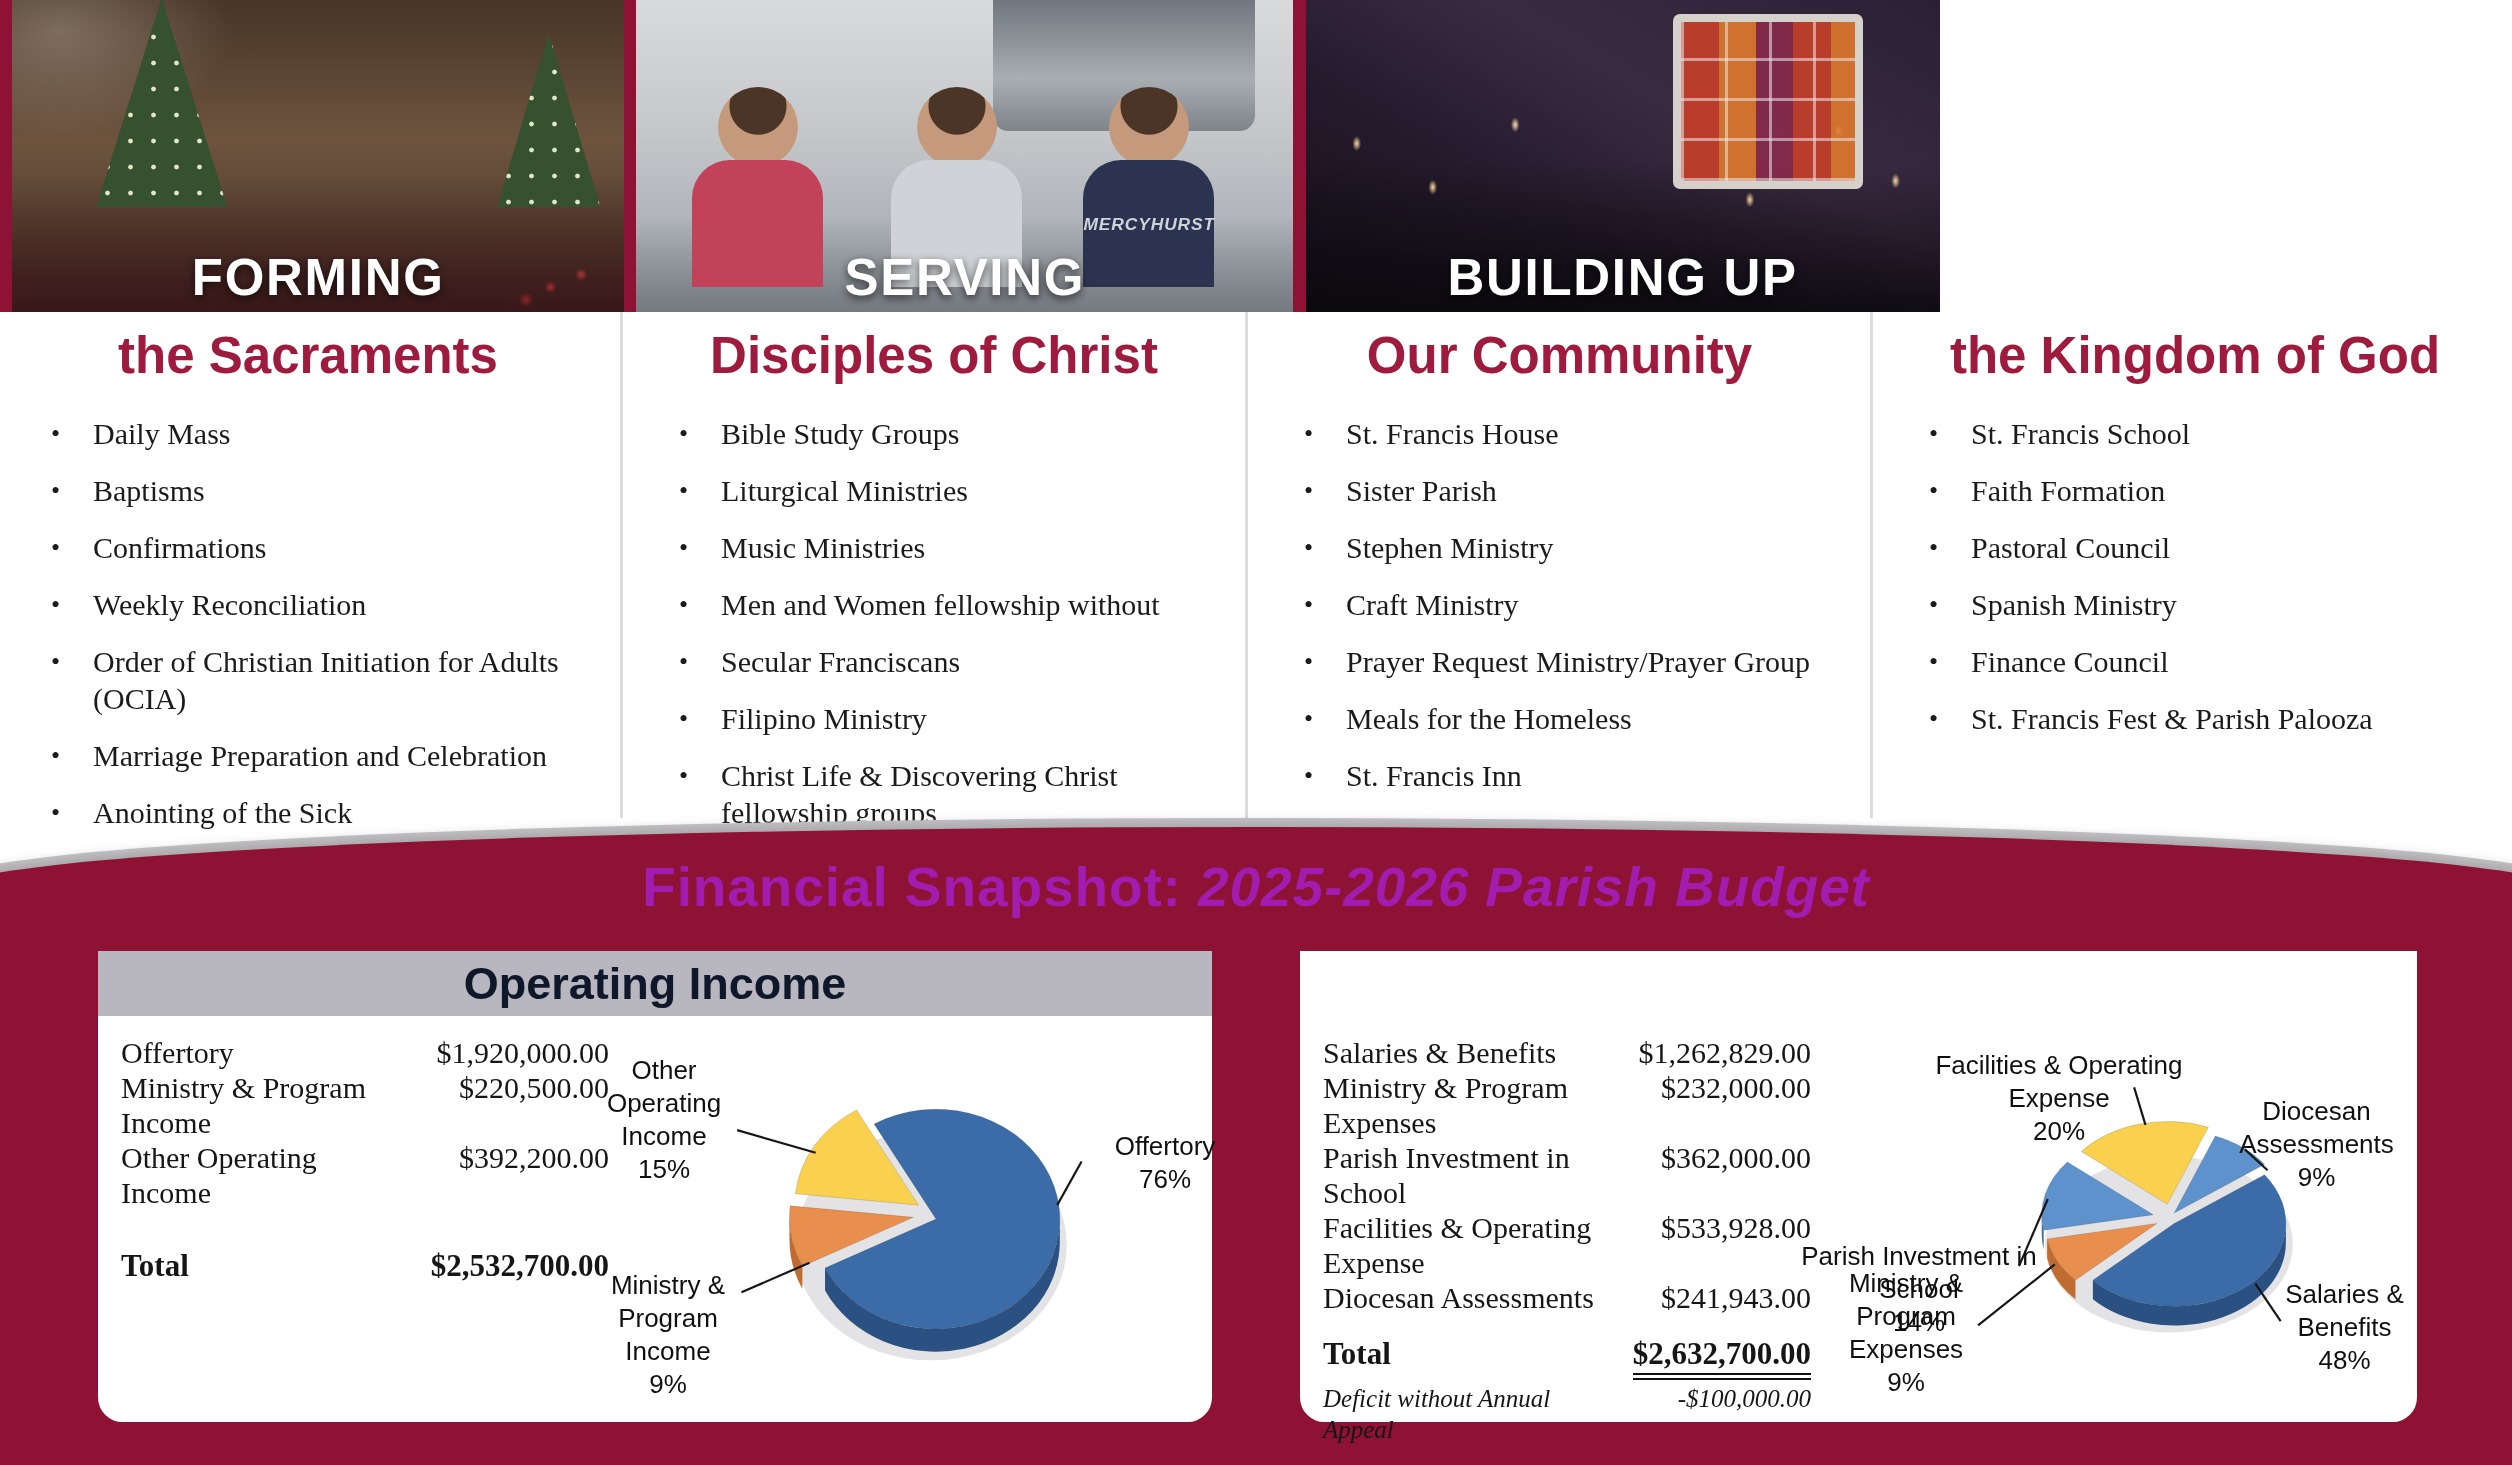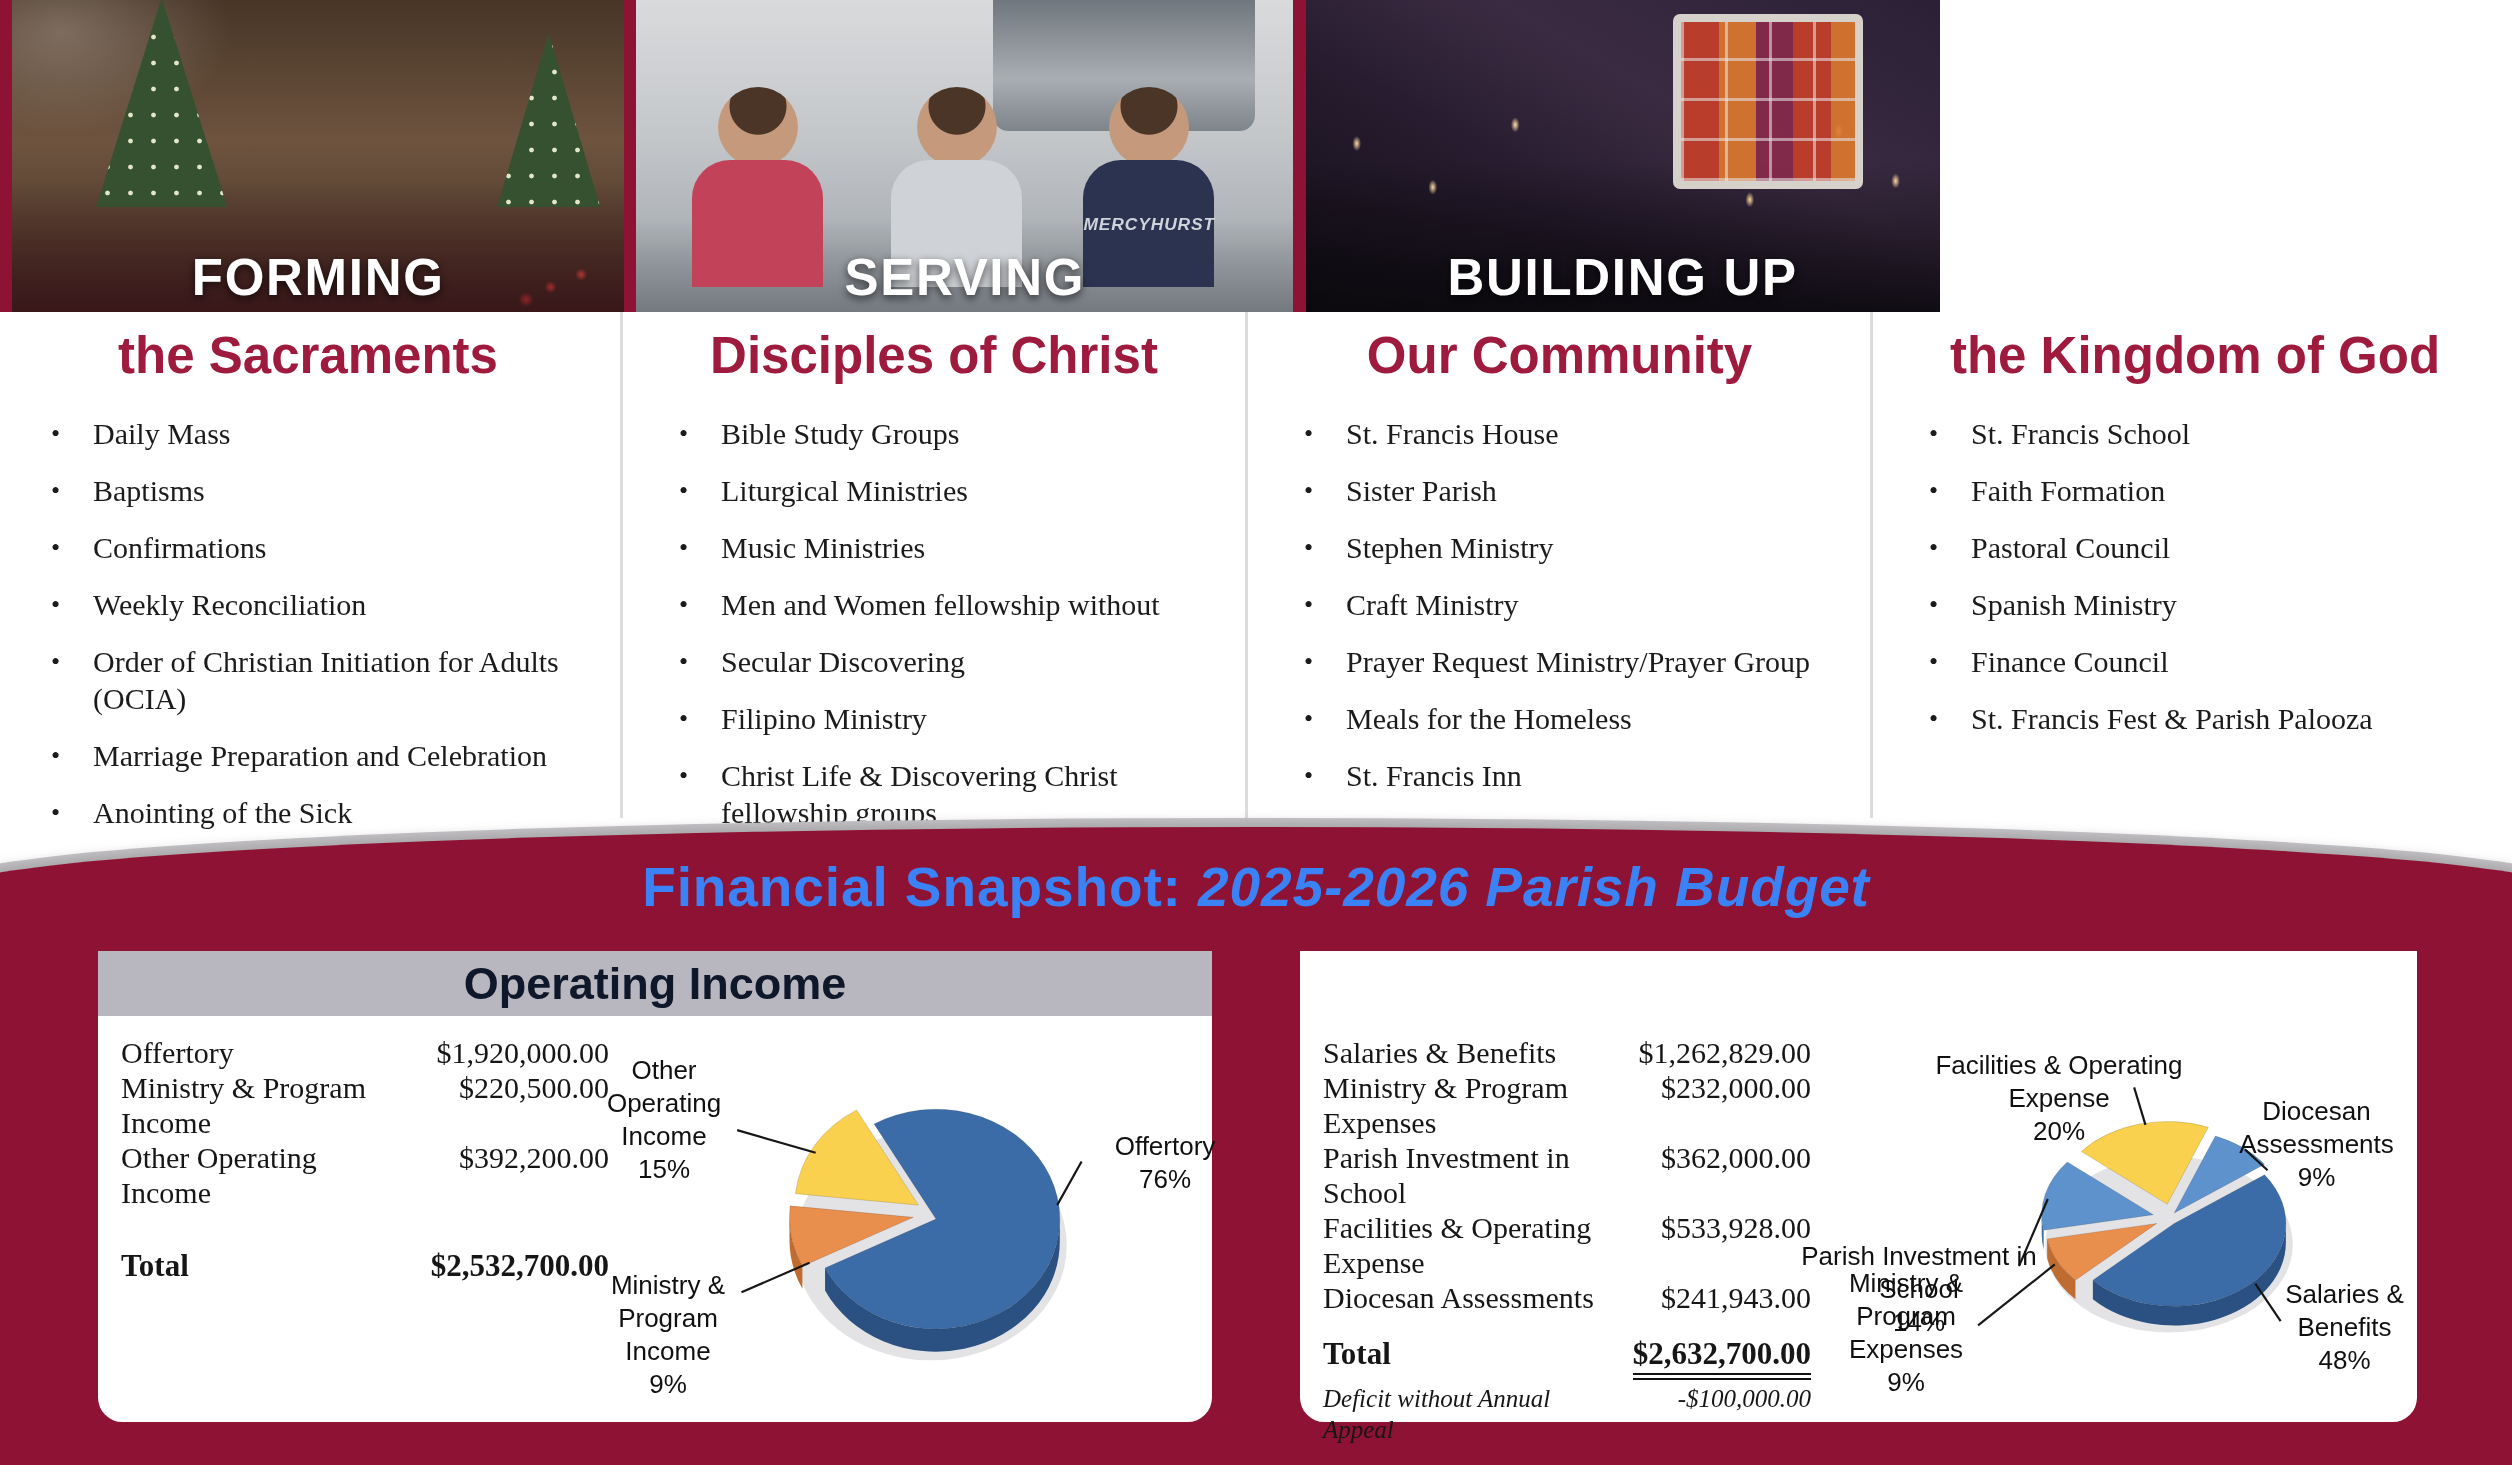--- a/index.html
+++ b/index.html
@@ -74,21 +74,21 @@
   .items{list-style:none;margin:30px 0 0;padding:0 21px 0 51px;}
   .items li{display:flex;margin-bottom:20px;font:30px/37px "Liberation Serif",serif;color:#1b1b1b;}
   .items .dot{flex:none;width:42px;font-size:26px;line-height:37px;}
 
   
   .curve-shadow{position:absolute;left:-52px;right:-52px;top:818px;bottom:0;
       background:#c7c5c9;border-radius:50% 50% 0 0/63px 63px 0 0;}
   .curve{position:absolute;left:-52px;right:-52px;top:827px;bottom:0;background:#8d1233;
       border-radius:50% 50% 0 0/63px 63px 0 0;box-shadow:0 -5.2px 10.5px rgba(110,110,110,.35);}
   .fin-title{position:absolute;top:855px;left:0;width:2512px;margin:0;text-align:center;
-      font-size:55px;font-weight:800;color:#3b82f6;letter-spacing:0.9px;z-index:2;}
+      font-size:55px;font-weight:800;color:#a21caf;letter-spacing:0.9px;z-index:2;}
   .fin-title em{font-style:italic;}
   .panel{position:absolute;top:951px;height:471px;background:#ffffff;
       border-radius:0 0 24.4px 24.4px;z-index:2;}
   .income{left:98px;width:1114px;}
   .expenses{left:1300px;width:1117px;}
   .phead{height:65px;background:#b8b6be;display:flex;align-items:center;justify-content:center;
       font-size:45px;font-weight:800;color:#0f172a;}
   .pbody{position:absolute;left:23px;top:84px;width:488px;}
   .t-row{display:flex;align-items:flex-start;}
   .t-label{width:293px;font:30px/35px "Liberation Serif",serif;color:#161616;}
@@ -181,21 +181,21 @@
         <li>
           <span class="dot">•</span>
           <span>Music Ministries</span>
         </li>
         <li>
           <span class="dot">•</span>
           <span>Men and Women fellowship without</span>
         </li>
         <li>
           <span class="dot">•</span>
-          <span>Secular Discovering</span>
+          <span>Secular Franciscans</span>
         </li>
         <li>
           <span class="dot">•</span>
           <span>Filipino Ministry</span>
         </li>
         <li>
           <span class="dot">•</span>
           <span>Christ Life &amp; Discovering Christ fellowship groups</span>
         </li>
         <li>

